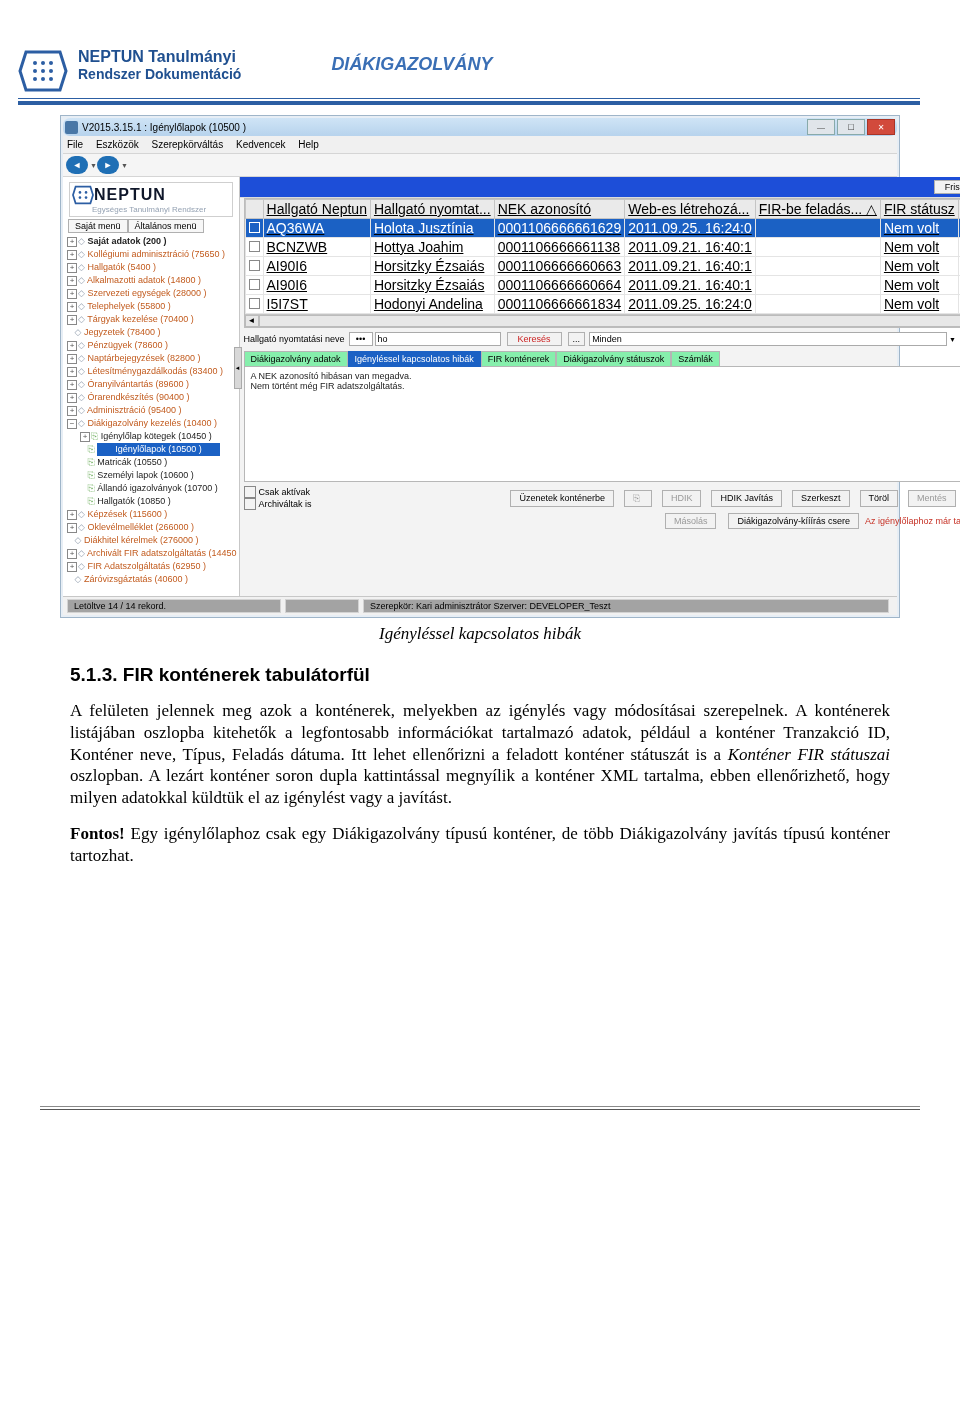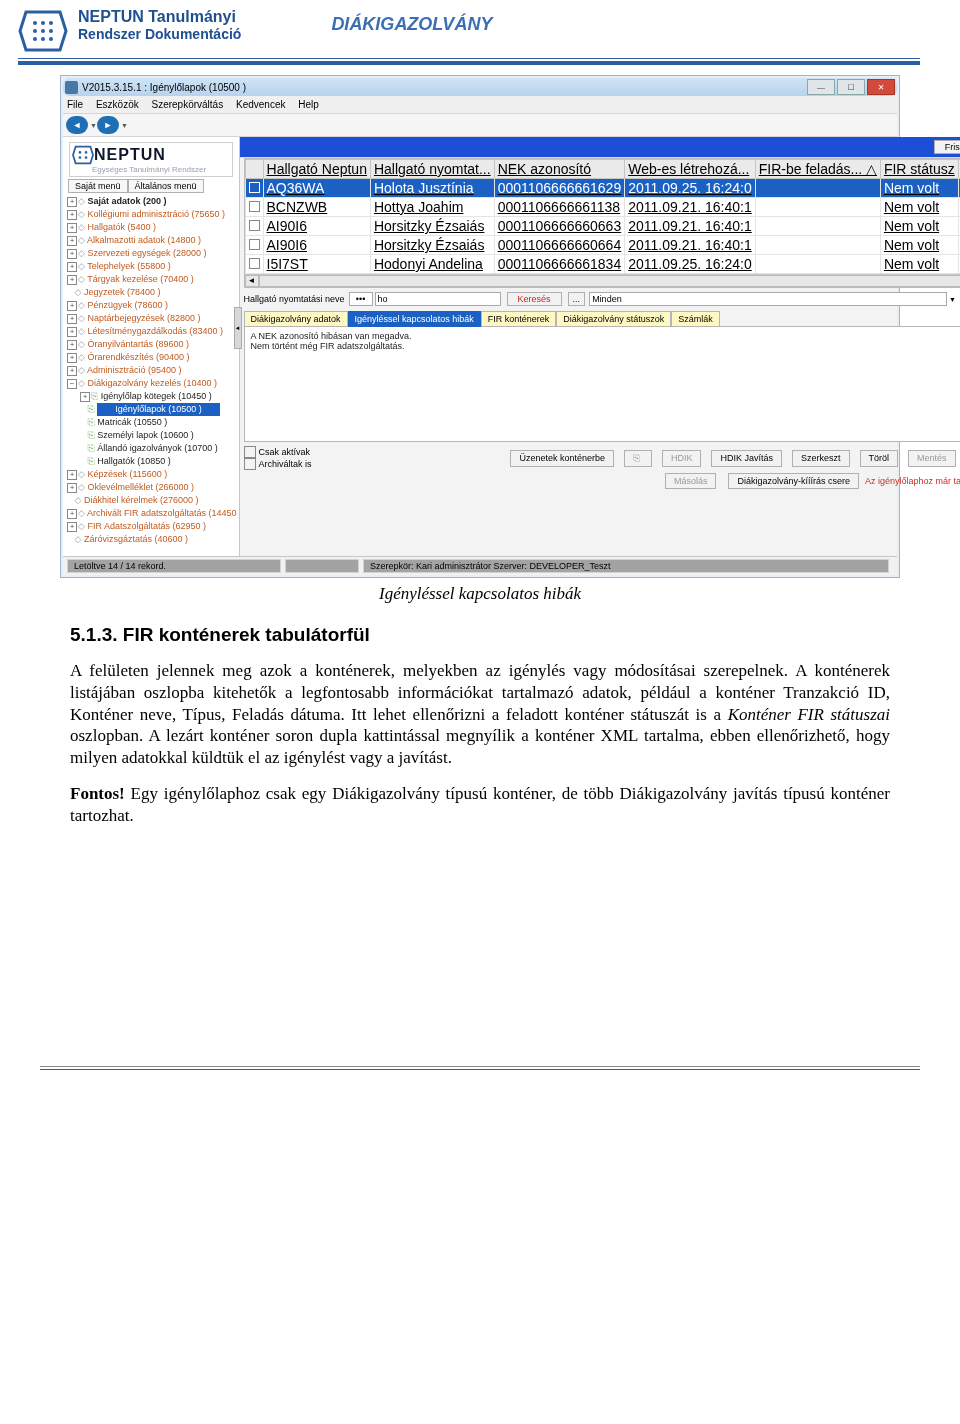--- a/index.html
+++ b/index.html
@@ -1,16 +1,16 @@
 <!DOCTYPE html>
 <html><head>
 <meta charset="utf-8">
 <style>
   body { margin:0; font-family: Arial, sans-serif; background:#fff; width:960px; }
-  .page { width:960px; position:relative; }
+  .page { width:960px; position:relative;margin-top:40px; }
   
   .doc-header { padding:8px 40px 0 18px; }
   .hdr-row { display:flex; align-items:flex-start; }
   .hdr-logo { width:50px; height:46px; margin-right:10px; position:relative; }
   .hdr-logo svg { width:50px; height:46px; }
   .hdr-text { color:#205090; font-family: Verdana, sans-serif; }
   .hdr-text .l1 { font-weight:bold; font-size:16px; }
   .hdr-text .l2 { font-weight:bold; font-size:14px; }
   .hdr-right { flex:1; text-align:left; color:#3a6fb5; font-weight:bold; font-style:italic; font-size:18px; padding-left:90px; padding-top:6px;}
   .hdr-lines { margin-top:4px; }
@@ -54,21 +54,21 @@
   .chkcell { width:13px; }
   .chkcell .ck { display:inline-block; width:9px; height:9px; border:1px solid #888; background:#fff;}
   .grid-scroll { display:flex; border-top:1px solid #c4c4c4;}
   .grid-scroll .larr, .grid-scroll .rarr { width:12px; text-align:center; border:1px solid #bbb; background:#e7e7e7; font-size:8px;}
   .grid-scroll .track { flex:1; background:#e7e7e7; height:10px; border:1px solid #bbb;}
   .searchrow { display:flex; align-items:center; margin:4px 4px; }
   .searchrow .lbl { margin-right:4px; }
   .inp { border:1px solid #aaa; background:#fff; padding:1px 2px; }
   .btn.red { color:#c22; }
   .tabsrow { margin:4px 4px 0 4px; font-size:9px; display:flex; align-items:flex-end;}
-  .tabsrow .tab { border:1px solid #b5b5b5; padding:2px 6px; background:#fef9c3; margin-right:0; position:relative; top:1px;}
+  .tabsrow .tab { border:1px solid #b5b5b5; padding:2px 6px; background:#86efac; margin-right:0; position:relative; top:1px;}
   .tabsrow .tab.active { background:#1b61c4; color:#fff; border-color:#1b61c4;}
   .msgbox { border:1px solid #b7b7b7; background:#fff; margin:0 4px; padding:4px 6px 90px 6px; font-size:9px; color:#222;}
   .bottom-ctrls { position:relative; margin:4px 4px 2px 4px; }
   .bottom-ctrls .row1 { display:flex; align-items:center; }
   .ck-lbl { display:flex; align-items:center; margin-right:8px; font-size:9px;}
   .ck-lbl .ck { width:10px; height:10px; border:1px solid #888; margin-right:3px;}
   .bottom-ctrls .btns { margin-left:auto; display:flex; flex-wrap:wrap; gap:4px;}
   .bottom-ctrls .btn { padding:2px 8px; }
   .bottom-ctrls .btn.dis { color:#999; }
   .warn { color:#c63226; font-size:9px; }

